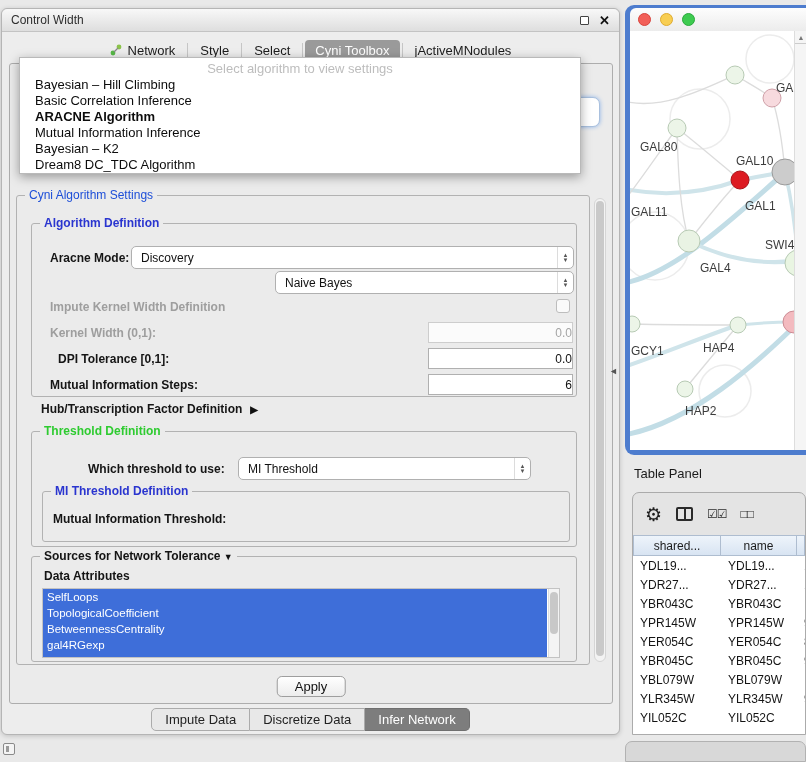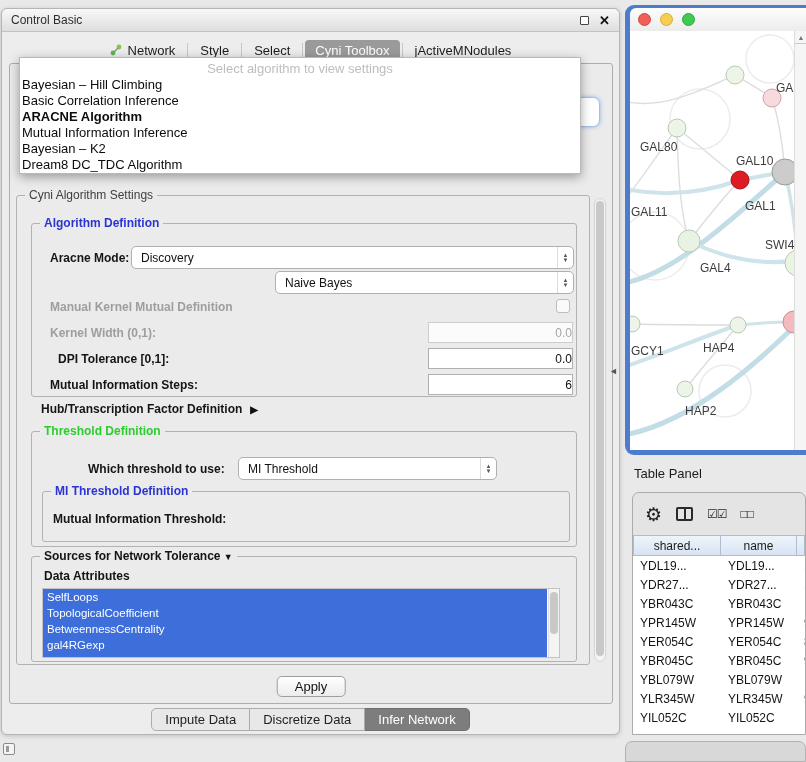--- a/index.html
+++ b/index.html
@@ -17,26 +17,26 @@
   .cp-tab.selected{background:#9a9a9a;color:#fff}
   .tab-sep{width:1px;height:14px;background:#c6c6c6;margin:0 2px}
   .net-tab-icon{display:inline-block;width:12px;height:12px}
 
   .cp-inner{position:absolute;left:7px;top:54px;width:604px;height:641px;border:1px solid #adadad;border-radius:3px;background:#ebebeb}
   .algo-combo-bg{position:absolute;left:12px;top:33px;width:578px;height:30px;border:1px solid #a9c0de;border-radius:7px;background:#fff;box-shadow:0 0 4px #8fb4e8}
 
   
   .algo-popup{position:absolute;left:17px;top:48px;width:562px;height:117px;background:#fff;border:1px solid #b9b9b9;box-shadow:0 3px 10px rgba(0,0,0,.35);z-index:20;padding-top:3px}
   .popup-placeholder{text-align:center;font-size:13px;color:#bdbdbd;height:16px;line-height:16px}
-  .popup-item{font-size:13px;color:#0c0c0c;height:16px;line-height:16px;padding-left:2px;white-space:nowrap}
+  .popup-item{font-size:13px;color:#0c0c0c;height:16px;line-height:16px;padding-left:15px;white-space:nowrap}
   .popup-item.bold{font-weight:bold}
 
   
   .group{position:absolute;border:1px solid #b2b2b2;border-radius:3px}
-  .gtitle{position:absolute;top:-8px;left:8px;background:#ebebeb;padding:0 4px;font-size:12px;color:#404040;white-space:nowrap}
+  .gtitle{position:absolute;top:-8px;left:8px;background:#ebebeb;padding:0 4px;font-size:12px;color:#1d4ed8;white-space:nowrap}
   .settings-group{left:6px;top:131px;width:574px;height:470px}
   .algo-group{left:14px;top:27px;width:546px;height:174px}
   .algo-group>.gtitle{color:#2a35cf;font-weight:bold}
   .threshold-group{left:14px;top:235px;width:546px;height:116px}
   .threshold-group>.gtitle{color:#2ecb30;font-weight:bold}
   .mi-group{left:10px;top:59px;width:528px;height:51px}
   .mi-group>.gtitle{color:#2a35cf;font-weight:bold}
   .sources-group{left:14px;top:360px;width:546px;height:106px}
   .sources-group>.gtitle{font-weight:bold;color:#141414}
 
@@ -108,21 +108,21 @@
   .bottom-strip{position:absolute;left:625px;top:741px;width:181px;height:21px;background:#d8d8d8;border:1px solid #b2b2b2;border-radius:7px 7px 0 0}
   .mini-panel-icon{position:absolute;left:3px;top:743px;width:12px;height:12px;border:1px solid #8a8a8a;border-radius:2px;background:#f4f4f4}
   .mini-panel-icon::after{content:"";position:absolute;left:2px;top:2px;width:3px;height:6px;background:#9a9a9a}
   .pane-arrow{position:absolute;left:609px;top:366px;font-size:9px;color:#555}
 </style>
 </head>
 <body>
 
 <div id="control-panel">
   <div class="cp-titlebar">
-    <span class="cp-title">Control Basic</span>
+    <span class="cp-title">Control Width</span>
     <span class="win-controls">
       <span class="float-icon"></span>
       <span class="close-icon">✕</span>
     </span>
   </div>
 
   <div class="cp-tabbar">
     <span class="cp-tab">
       <span class="net-tab-icon">
         <svg width="12" height="12">
@@ -170,21 +170,21 @@
         </div>
 
         <div class="combo" style="left:243px;top:47px;width:299px">
           <span>Naive Bayes</span>
           <span class="stepper">
               <span>▲</span>
               <span>▼</span>
             </span>
         </div>
 
-        <span class="field-label disabled" style="left:18px;top:76px">Manual Kernel Mutual Definition</span>
+        <span class="field-label disabled" style="left:18px;top:76px">Impute Kernel Width Definition</span>
         <span class="checkbox" style="left:524px;top:75px"></span>
 
         <span class="field-label disabled" style="left:18px;top:102px">Kernel Width (0,1):</span>
         <div class="tfield disabled" style="left:396px;top:98px;width:145px">0.0</div>
 
         <span class="field-label" style="left:26px;top:128px">DPI Tolerance [0,1]:</span>
         <div class="tfield" style="left:396px;top:124px;width:145px">0.0</div>
 
         <span class="field-label" style="left:18px;top:154px">Mutual Information Steps:</span>
         <div class="tfield" style="left:396px;top:150px;width:145px">6</div>
@@ -192,21 +192,21 @@
 
       <div class="hub-row">
         <span>Hub/Transcription Factor Definition</span>
         <span class="hub-arrow">▶</span>
       </div>
 
       <div class="group threshold-group">
         <span class="gtitle">Threshold Definition</span>
 
         <span class="field-label" style="left:56px;top:30px">Which threshold to use:</span>
-        <div class="combo" style="left:206px;top:25px;width:259px">
+        <div class="combo" style="left:206px;top:25px;width:293px">
           <span>MI Threshold</span>
           <span class="stepper">
               <span>▲</span>
               <span>▼</span>
             </span>
         </div>
 
         <div class="group mi-group">
           <span class="gtitle">MI Threshold Definition</span>
           <span class="field-label" style="left:10px;top:20px">Mutual Information Threshold:</span>

